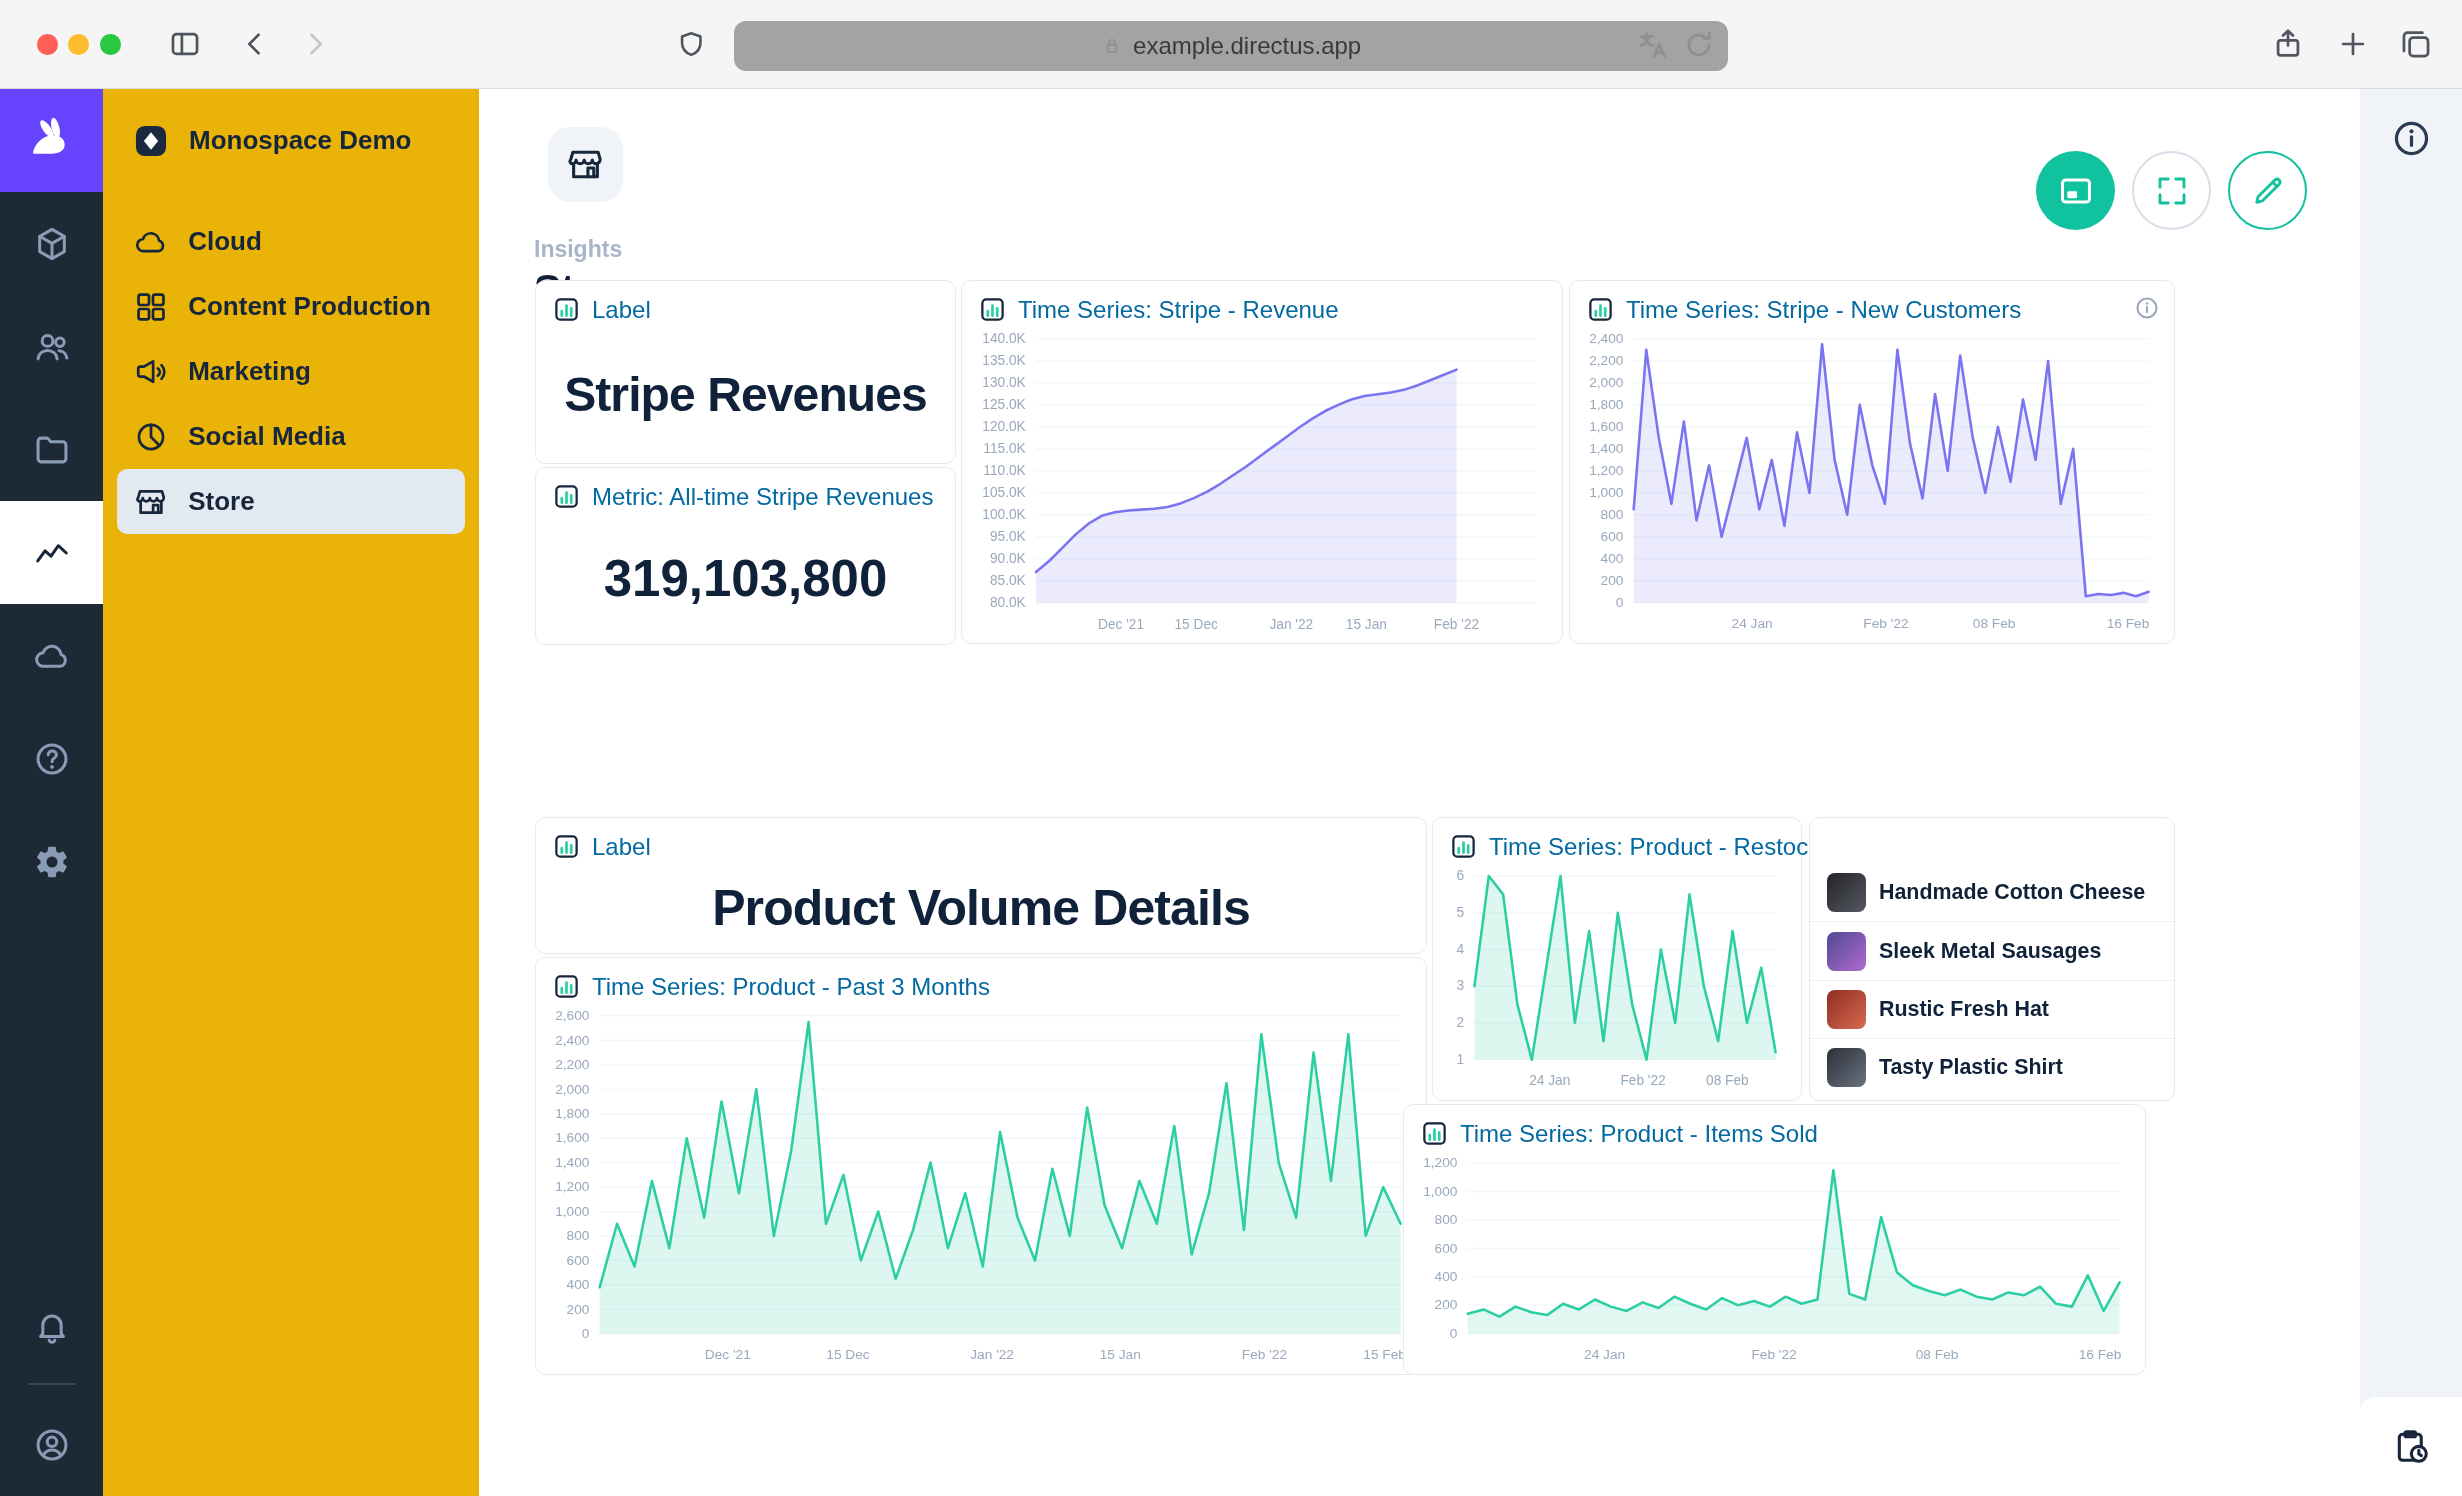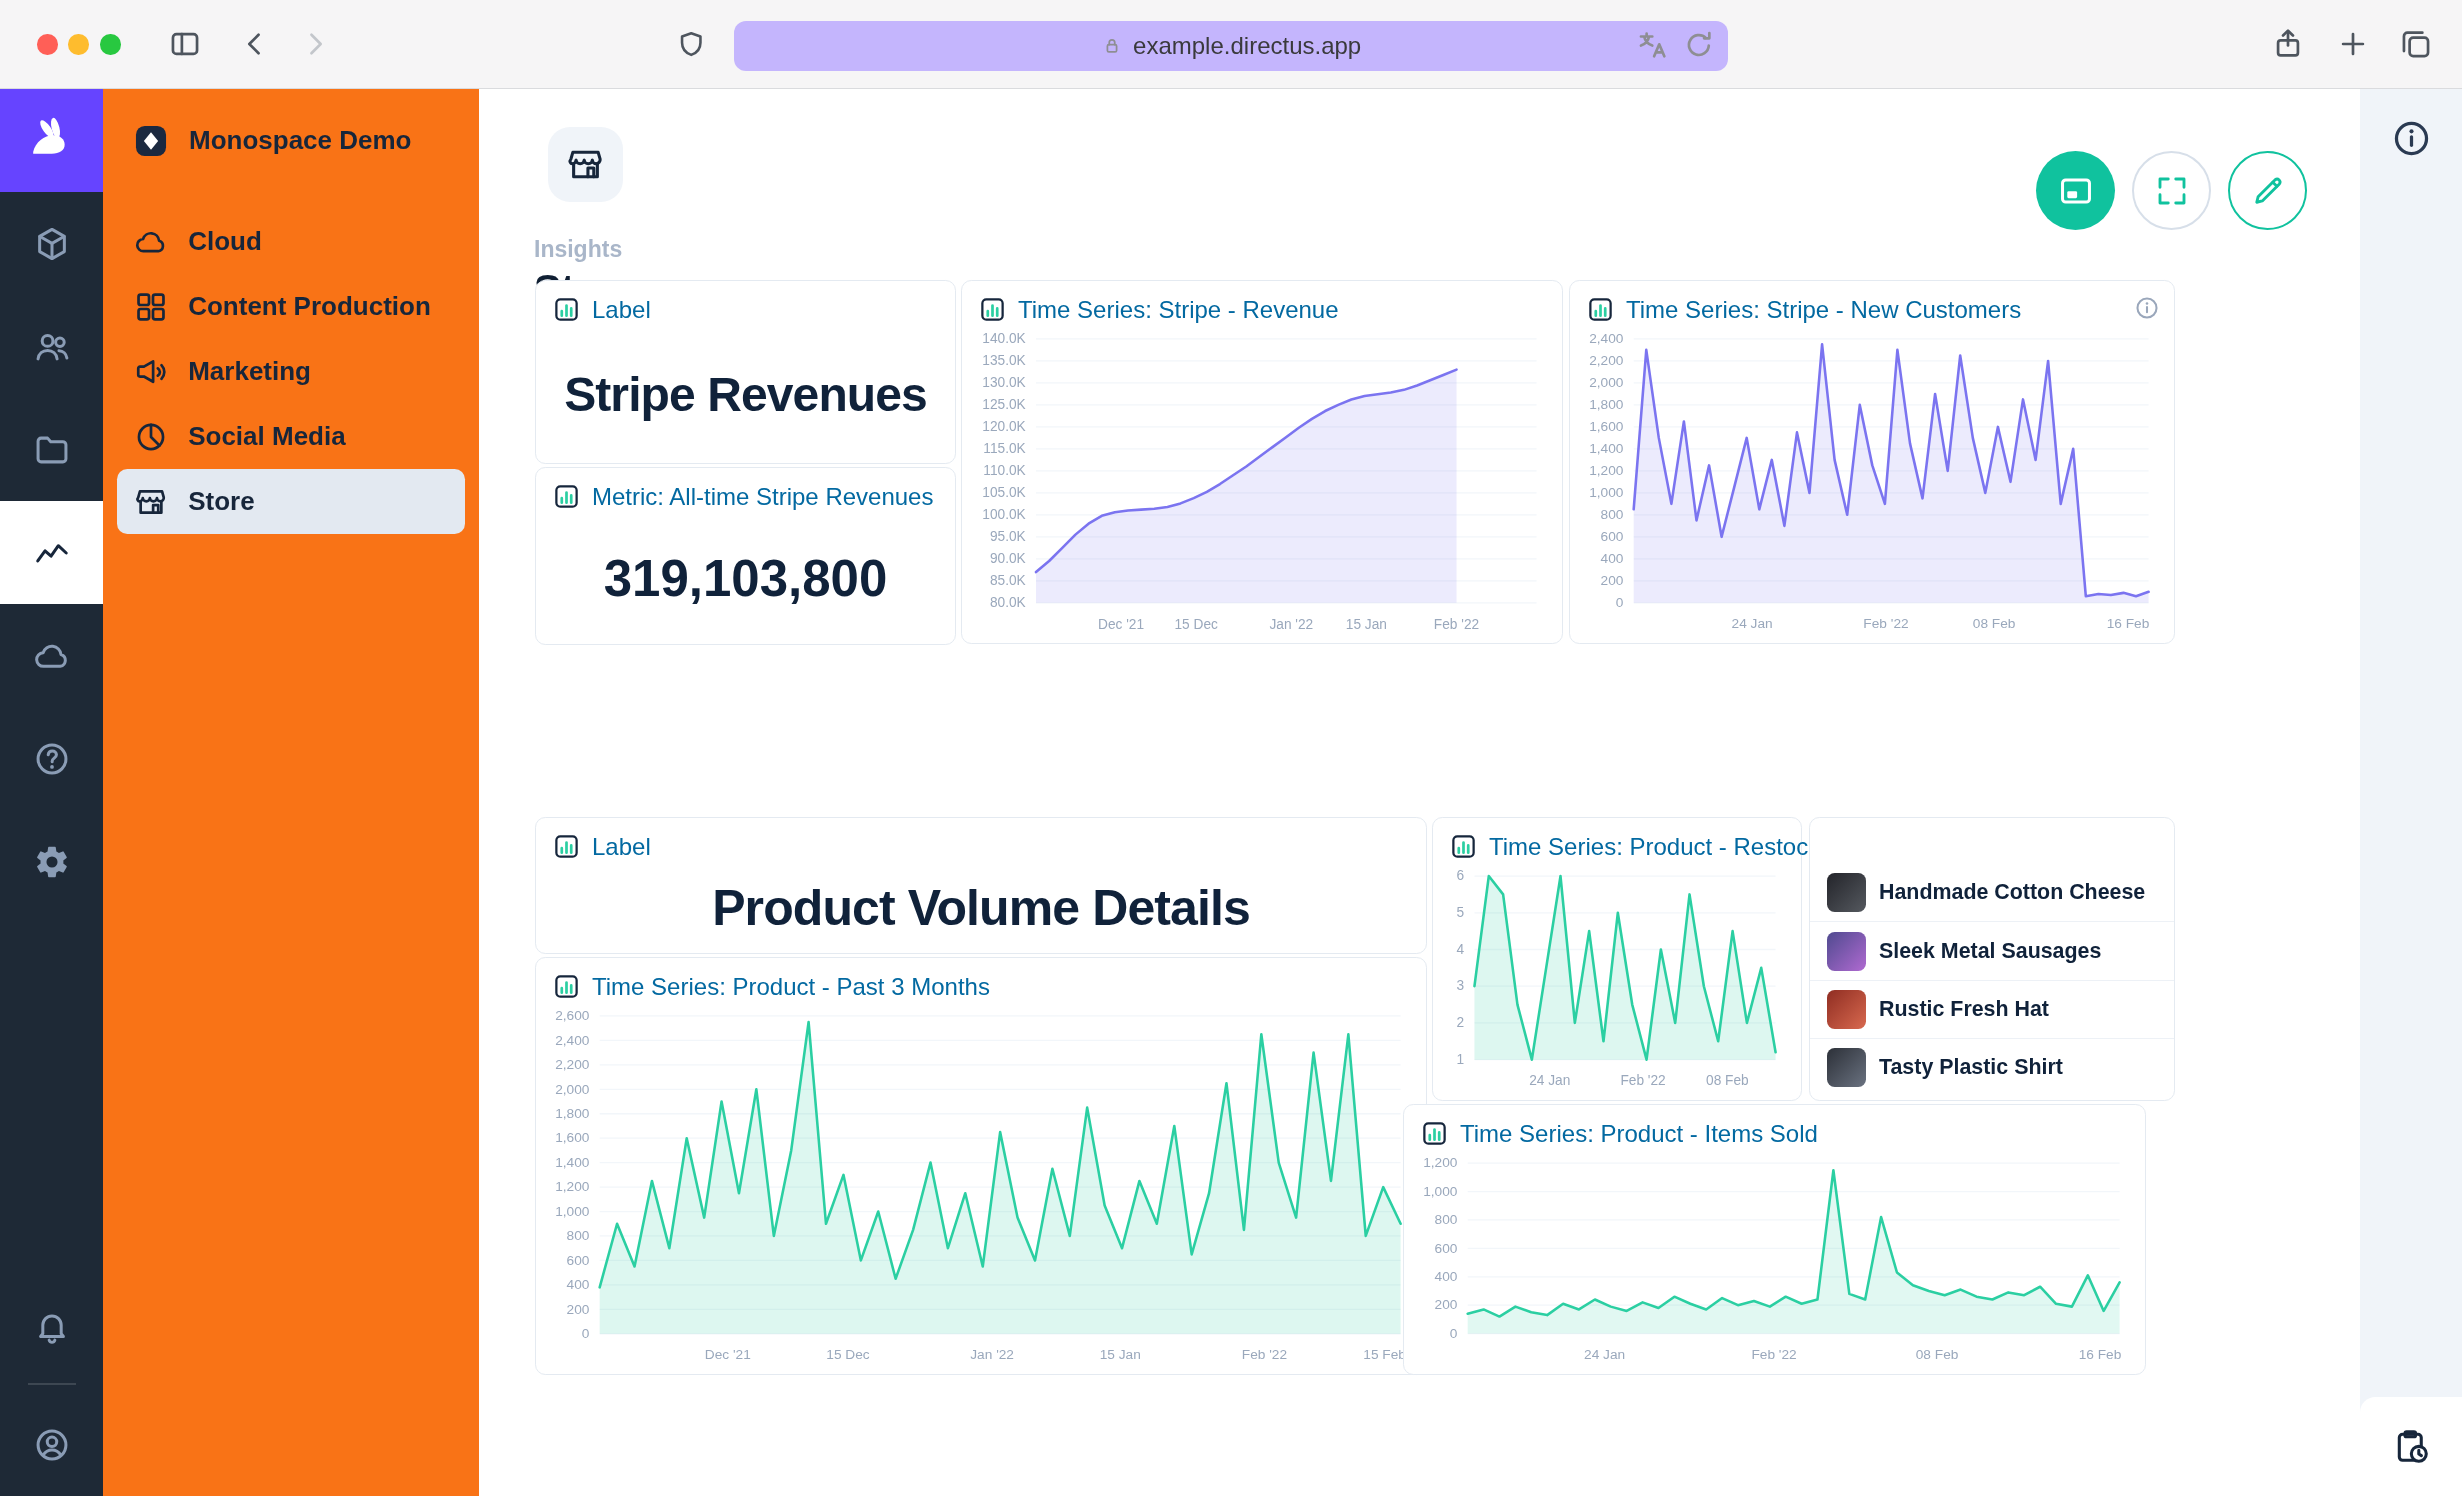--- a/index.html
+++ b/index.html
@@ -6,34 +6,34 @@
   html,body { width:2462px; height:1496px; overflow:hidden; }
   body { font-family:"Liberation Sans","DejaVu Sans",sans-serif; background:#fff; position:relative; }
   svg { display:block; }
   .icn { fill:none; stroke:currentColor; stroke-width:1.9; stroke-linecap:round; stroke-linejoin:round; }
 
   
   .chrome { position:absolute; left:0; top:0; width:2462px; height:89px; background:#f6f5f6; border-bottom:1.7px solid #dadbde; }
   .light { position:absolute; top:34px; width:20.5px; height:20.5px; border-radius:50%; }
   .tbtn { position:absolute; top:27px; width:34px; height:34px; color:#4e555e; }
   .tbtn.disabled { color:#c3c6cb; }
-  .urlfield { position:absolute; left:734px; top:20.5px; width:994px; height:50px; background:#c4b5fd; border-radius:12px; display:flex; align-items:center; justify-content:center; gap:10.3px; color:#3a3a3c; font-size:24px; }
+  .urlfield { position:absolute; left:734px; top:20.5px; width:994px; height:50px; background:#a3a3a3; border-radius:12px; display:flex; align-items:center; justify-content:center; gap:10.3px; color:#3a3a3c; font-size:24px; }
   .urlfield .lock { color:#8e8e93; }
   .field-icons { position:absolute; right:12px; top:7.7px; display:flex; gap:12px; color:#8e8e93; }
 
   
   .modulebar { position:absolute; left:0; top:89px; width:103px; height:1407px; background:#1e2936; display:flex; flex-direction:column; align-items:center; }
   .logo { width:103px; height:103px; background:#6644ff; display:grid; place-items:center; }
   .module { width:103px; height:103px; display:grid; place-items:center; color:#8a9cb5; cursor:pointer; }
   .module.active { background:#ffffff; color:#17263b; }
   .mspacer { flex:1; }
   .mdivider { width:48px; height:1.7px; background:rgba(255,255,255,0.14); margin:8.5px 0; }
 
   
-  .nav { position:absolute; left:103px; top:89px; width:376px; height:1407px; background:#f97316; }
+  .nav { position:absolute; left:103px; top:89px; width:376px; height:1407px; background:#eab308; }
   .project { height:103px; display:flex; align-items:center; gap:19px; padding:0 29px; }
   .project-name { font-size:26px; font-weight:700; color:#17263b; }
   .nav-items { padding:17px 13.7px 0; }
   .nav-item { height:65px; border-radius:10.3px; display:flex; align-items:center; gap:20.5px; padding:0 17px; color:#17263b; font-weight:600; font-size:26px; cursor:pointer; }
   .nav-item.active { background:#e3e9f1; }
   .nav-item .icn { width:34px; height:34px; }
 
   
   .rightbar { position:absolute; right:0; top:89px; width:103px; height:1407px; background:#f0f4f9; border-left:1.7px solid #e4eaf1; }
   .info-btn { margin:29px auto 0; width:41px; height:41px; color:#2a3a52; cursor:pointer; }

